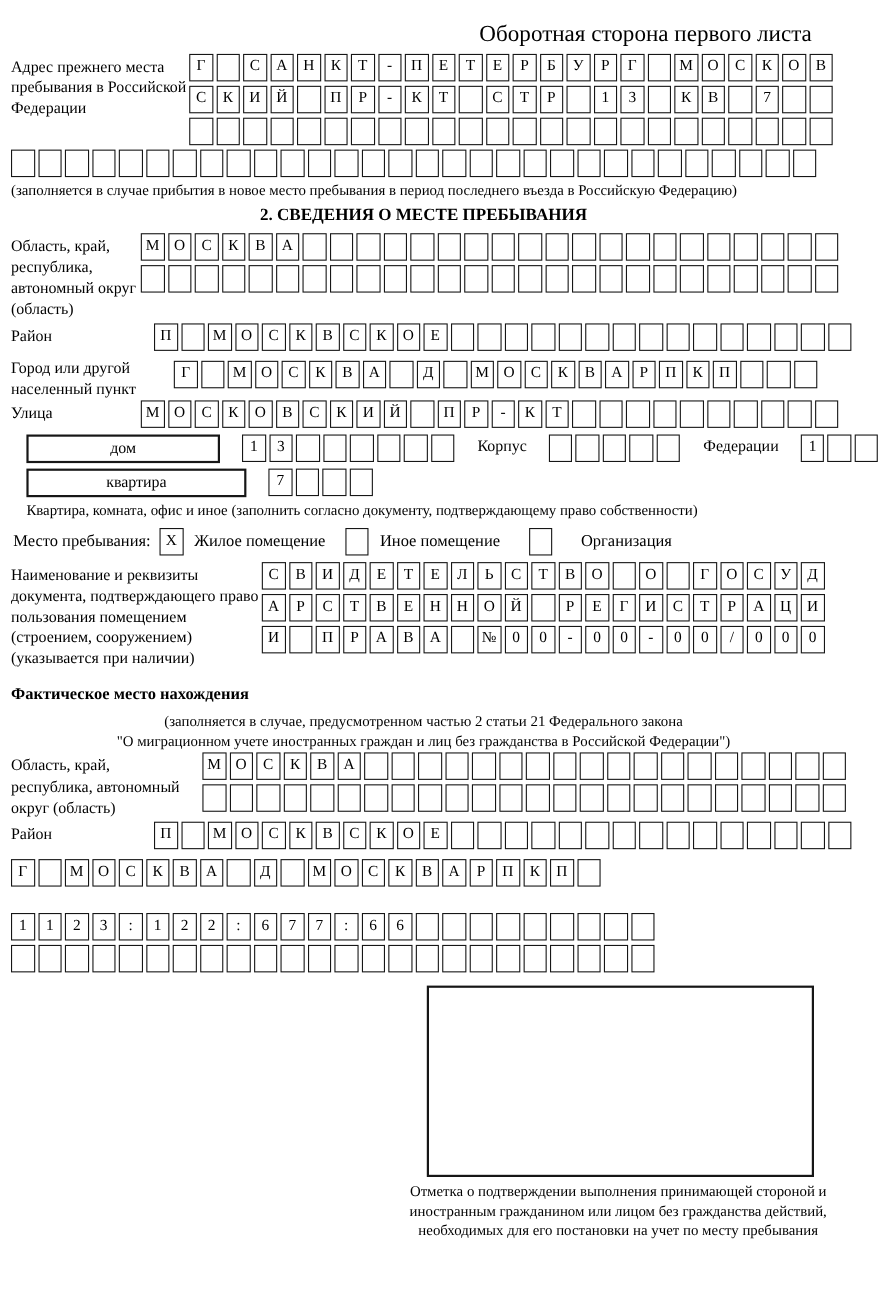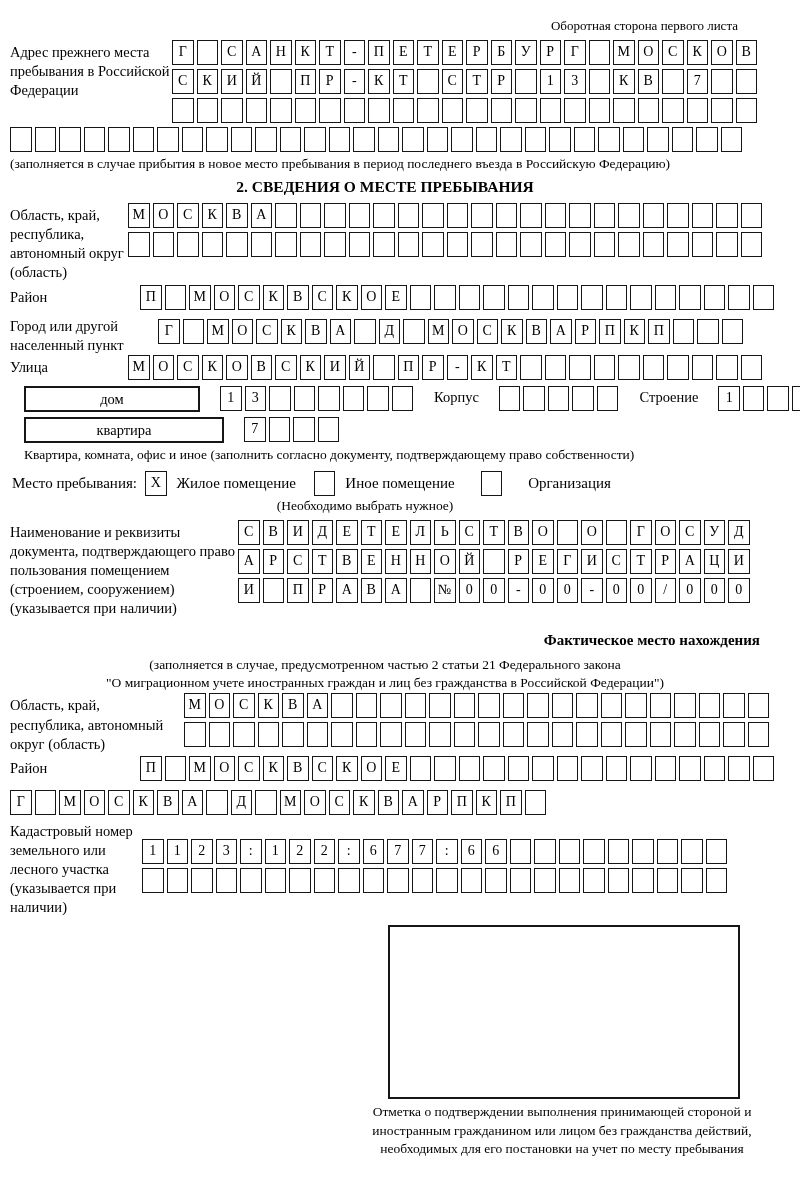--- a/index.html
+++ b/index.html
@@ -4,36 +4,36 @@
 <style>
   * { box-sizing: border-box; margin: 0; padding: 0; }
   html, body { background: #ffffff; }
   body {
     width: 800px; height: 1180px;
     font-family: "Liberation Serif", "DejaVu Serif", serif;
     color: #000; overflow: hidden;
   }
   .page { width: 800px; height: 1180px; padding: 6px 10px 0 10px; }
 
-  .corner { text-align: right; padding-right: 52px; font-size: 13px; margin-top: 12px; }
+  .corner { text-align: right; padding-right: 52px; font-size: 21px; margin-top: 12px; }
 
   .frow { display: flex; align-items: flex-start; }
   .flabel { flex: none; font-size: 14.5px; line-height: 1.32; padding-top: 3px; }
   .w162 { width: 162px; } .w118 { width: 118px; } .w148 { width: 148px; }
   .w228 { width: 228px; } .w172 { width: 172px; } .w132 { width: 132px; }
 
   .cellrow { display: flex; margin-bottom: 4px; }
   .cell {
     flex: none; width: 21.5px; height: 25px;
     border: 1.6px solid #161616; margin-right: 3px;
     font-size: 14px; line-height: 22px; text-align: center;
   }
   .caption { font-size: 13.5px; text-align: left; margin: 1px 0 4px 0; }
   .h2 { font-size: 15.5px; font-weight: bold; text-align: center; margin: 6px 30px 7px 0; }
-  .h2b { font-size: 15px; font-weight: bold; text-align: right; margin: 14px 30px 8px 0; }
+  .h2b { font-size: 15px; font-weight: bold; text-align: left; margin: 14px 30px 8px 0; }
   .subcap { font-size: 13.5px; text-align: center; margin: 0 30px 2px 0; }
 
   .widebox {
     flex: none; height: 26px; border: 2px solid #161616;
     text-align: center; font-size: 14.5px; line-height: 22px; margin-right: 8px;
   }
   .domw { width: 176px; margin-left: 14px; } .kvw { width: 200px; margin-left: 14px; }
   .inlinelbl { font-size: 14.5px; padding: 3px 8px 0 6px; flex: none; }
 
   .stay { display: flex; align-items: center; margin: 8px 0 2px 2px; font-size: 15px; }
@@ -345,21 +345,21 @@
         <span class="cell"></span>
       </div>
     <div class="inlinelbl">Корпус</div>
     <div class="cellrow">
         <span class="cell"></span>
         <span class="cell"></span>
         <span class="cell"></span>
         <span class="cell"></span>
         <span class="cell"></span>
       </div>
-    <div class="inlinelbl">Строение</div>
+    <div class="inlinelbl">Федерации</div>
     <div class="cellrow">
         <span class="cell">1</span>
         <span class="cell"></span>
         <span class="cell"></span>
         <span class="cell"></span>
       </div>
   </div>
 
   <div class="frow mt4">
     <div class="widebox kvw">квартира</div>
@@ -374,21 +374,20 @@
 
   <div class="stay">
     <span>Место пребывания:</span>
     <span class="cell">X</span>
     <span>Жилое помещение</span>
     <span class="cell gap26"></span>
     <span>Иное помещение</span>
     <span class="cell gap34"></span>
     <span class="orglbl">Организация</span>
   </div>
-  <div class="subcap" style="margin-right:70px">(Необходимо выбрать нужное)</div>
 
   <div class="frow mt6">
     <div class="flabel w228">Наименование и реквизиты документа, подтверждающего право пользования помещением (строением, сооружением) (указывается при наличии)</div>
     <div>
       <div class="cellrow">
           <span class="cell">С</span>
           <span class="cell">В</span>
           <span class="cell">И</span>
           <span class="cell">Д</span>
           <span class="cell">Е</span>
@@ -573,21 +572,20 @@
         <span class="cell">А</span>
         <span class="cell">Р</span>
         <span class="cell">П</span>
         <span class="cell">К</span>
         <span class="cell">П</span>
         <span class="cell"></span>
       </div>
   </div>
 
   <div class="frow">
-    <div class="flabel w132">Кадастровый номер земельного или лесного участка (указывается при наличии)</div>
     <div class="mt20">
       <div class="cellrow">
           <span class="cell">1</span>
           <span class="cell">1</span>
           <span class="cell">2</span>
           <span class="cell">3</span>
           <span class="cell">:</span>
           <span class="cell">1</span>
           <span class="cell">2</span>
           <span class="cell">2</span>

